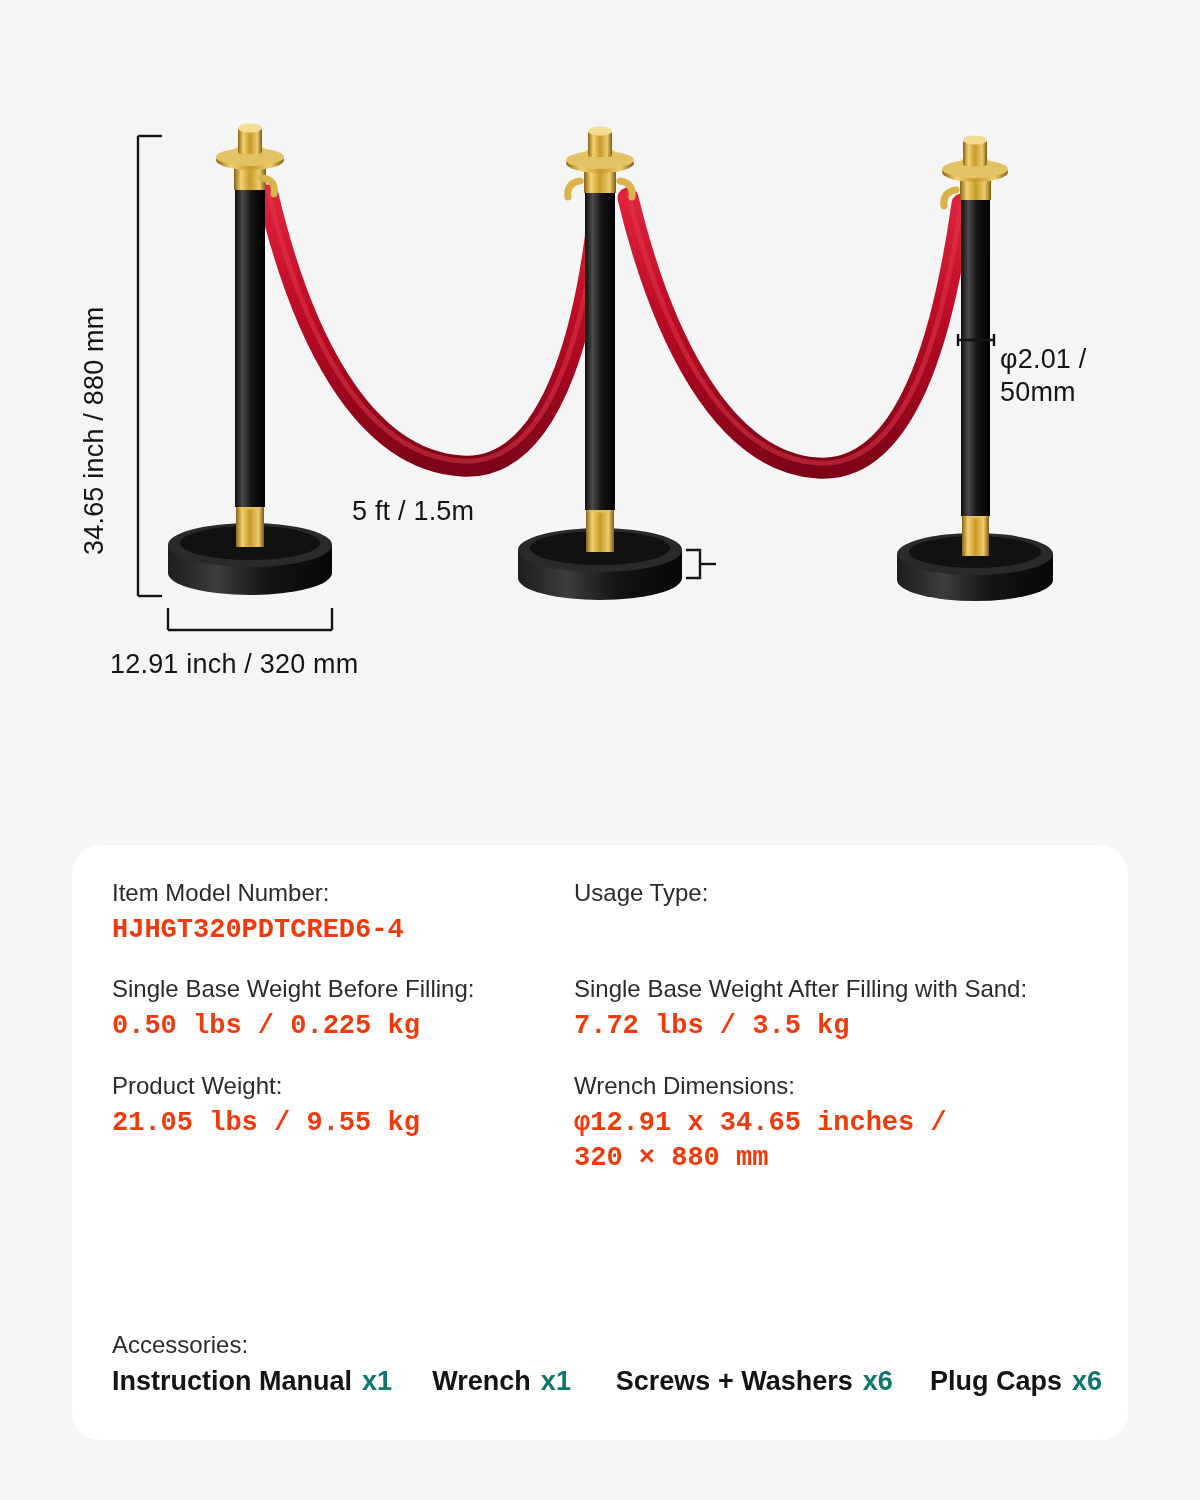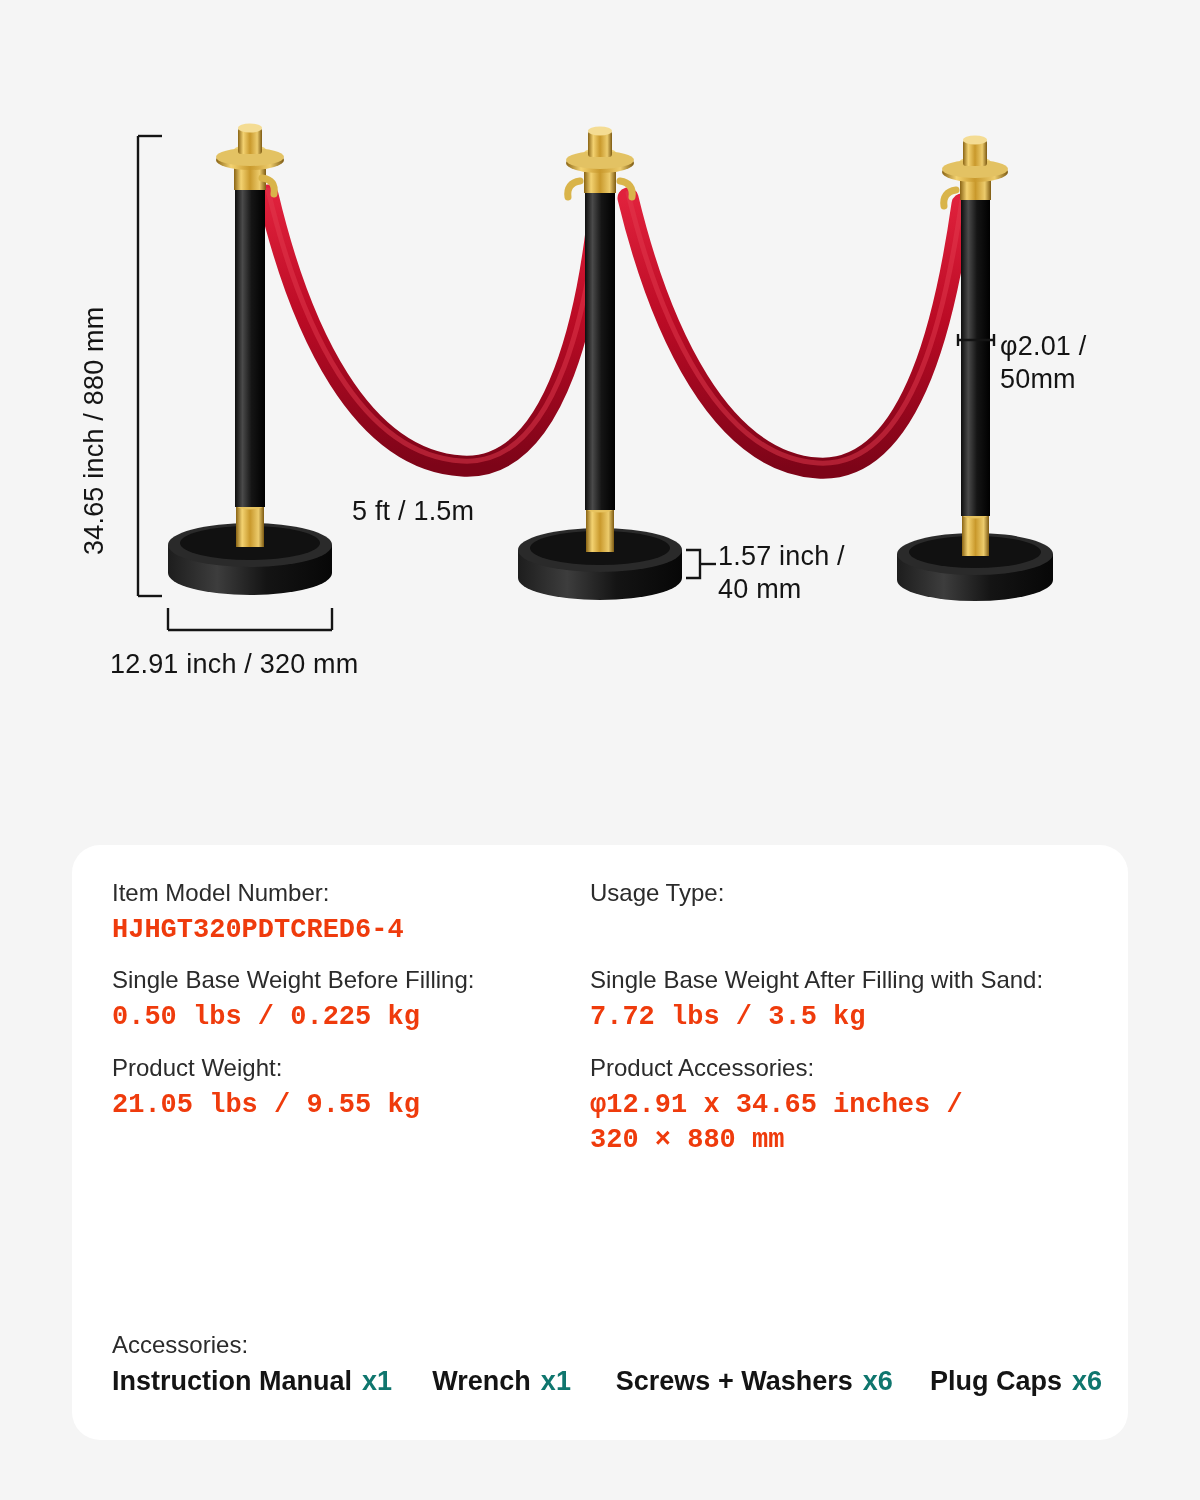--- a/index.html
+++ b/index.html
@@ -51,21 +51,21 @@
   #dim-rope-label {
     left: 352px;
     top: 495px;
   }
   #dim-base-label {
     left: 718px;
     top: 540px;
   }
   #dim-post-label {
     left: 1000px;
-    top: 330px;
+    top: 343px;
   }
 
   
   #spec-card {
     position: absolute;
     left: 72px;
     top: 845px;
     width: 1056px;
     height: 595px;
     background: #ffffff;
@@ -73,21 +73,20 @@
   }
   .spec-grid {
     position: absolute;
     left: 40px;
     top: 32px;
     width: 980px;
     display: grid;
     grid-template-columns: 462px 500px;
     row-gap: 25px;
     column-gap: 0px;
-    gap: 16px;
   }
   .spec-label {
     font-size: 24px;
     color: #2b2b2b;
     line-height: 1.3;
     font-weight: 400;
   }
   .spec-value {
     font-size: 27px;
     color: #ef3b0c;
@@ -253,22 +252,20 @@
     <g stroke="#141414" stroke-width="2.4" fill="none">
       <path d="M 958,340 L 994,340"></path>
       <line x1="958" y1="334" x2="958" y2="346"></line>
       <line x1="994" y1="334" x2="994" y2="346"></line>
     </g>
   </svg>
 
   <div class="dim-text" id="dim-height-label">34.65 inch / 880 mm</div>
   <div class="dim-text" id="dim-width-label">12.91 inch  /  320 mm</div>
   <div class="dim-text" id="dim-rope-label">5 ft  /  1.5m</div>
-  <div class="dim-text" id="dim-base-label">1.57 inch /
-40 mm</div>
   <div class="dim-text" id="dim-post-label">φ2.01 /
 50mm</div>
 </div>
 
 <div id="spec-card">
   <div class="spec-grid">
 
     <div class="spec-cell">
       <div class="spec-label">Item Model Number:</div>
       <div class="spec-value">HJHGT320PDTCRED6-4</div>
@@ -285,21 +282,21 @@
       <div class="spec-label">Single Base Weight After Filling with Sand:</div>
       <div class="spec-value">7.72 lbs / 3.5 kg</div>
     </div>
 
 
     <div class="spec-cell">
       <div class="spec-label">Product Weight:</div>
       <div class="spec-value">21.05 lbs / 9.55 kg</div>
     </div>
     <div class="spec-cell">
-      <div class="spec-label">Product Accessories:</div>
+      <div class="spec-label">Wrench Dimensions:</div>
       <div class="spec-value">φ12.91 x 34.65 inches /
 320 × 880 mm</div>
     </div>
   </div>
 
   <div id="accessories">
     <div class="spec-label">Accessories:</div>
     <div class="acc-row">
       <div class="acc-item">
         <span class="acc-name">Instruction Manual</span>

